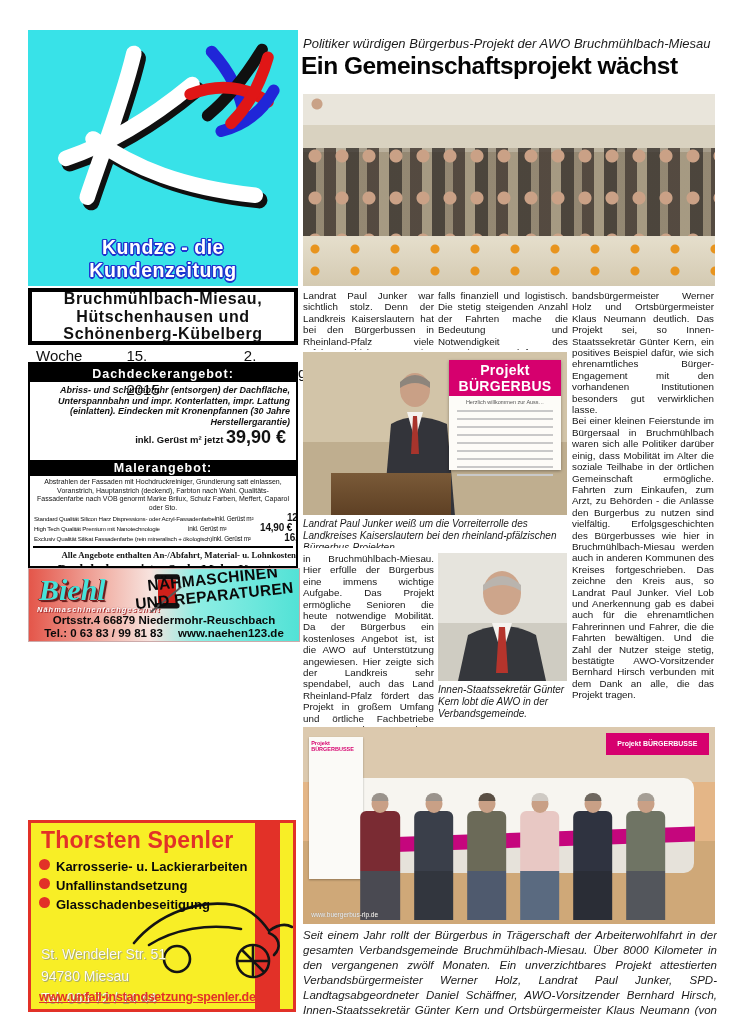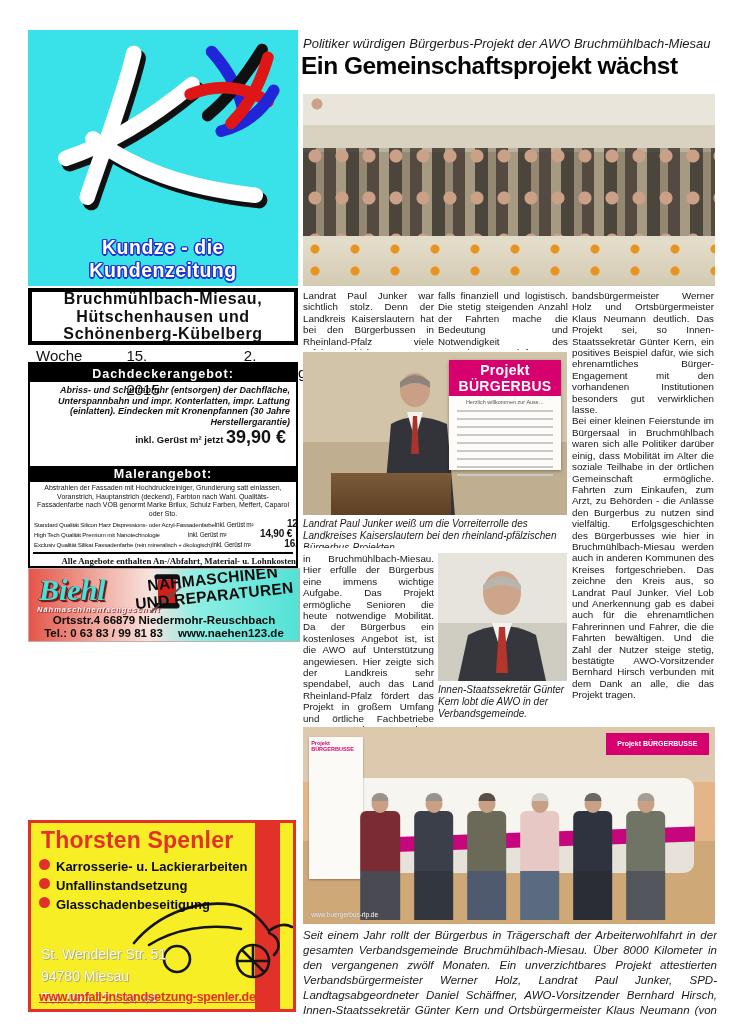--- a/index.html
+++ b/index.html
@@ -20,21 +20,21 @@
   .issue-row{left:28px;top:347px;width:254px;height:15px;border-bottom:2.5px solid #000;
     display:flex;justify-content:space-between;padding:0 8px;
     font-size:15px;font-weight:normal;gap:44px;}
 
   
   .roofer-box{left:28px;top:364px;width:266px;height:200px;border:2px solid #000;overflow:hidden;}
   .ad-header{background:#000;color:#fff;text-align:center;font-weight:bold;
     font-size:12.5px;letter-spacing:1px;padding:1px 0;}
   .offer1{font-style:italic;font-weight:bold;font-size:9px;line-height:10.5px;
     text-align:right;padding:3px 6px 0 6px;}
-  .offer1-price{text-align:right;padding:0 10px 18px 0;font-weight:bold;font-size:9.5px;}
+  .offer1-price{text-align:right;padding:0 10px 12px 0;font-weight:bold;font-size:9.5px;}
   .offer1-price .big{font-size:18px;}
   .maler-intro{font-size:7px;line-height:8.6px;text-align:center;padding:2px 6px 1px 6px;}
   .price-row{display:flex;justify-content:space-between;align-items:baseline;
     padding:0 4px;font-size:6.2px;letter-spacing:-.2px;line-height:9px;white-space:nowrap;}
   .price-row .pr{font-size:6.4px;}
   .price-row .pr b{font-size:10px;margin-left:32px;}
   .ad-divider{border-top:2px solid #000;margin:3px 3px 2px 3px;}
   .serif{font-family:"Liberation Serif",serif;text-align:right;}
   .foot-note{font-weight:bold;font-size:8.8px;}
   .master-line{font-weight:bold;font-size:13px;margin-top:1px;}

